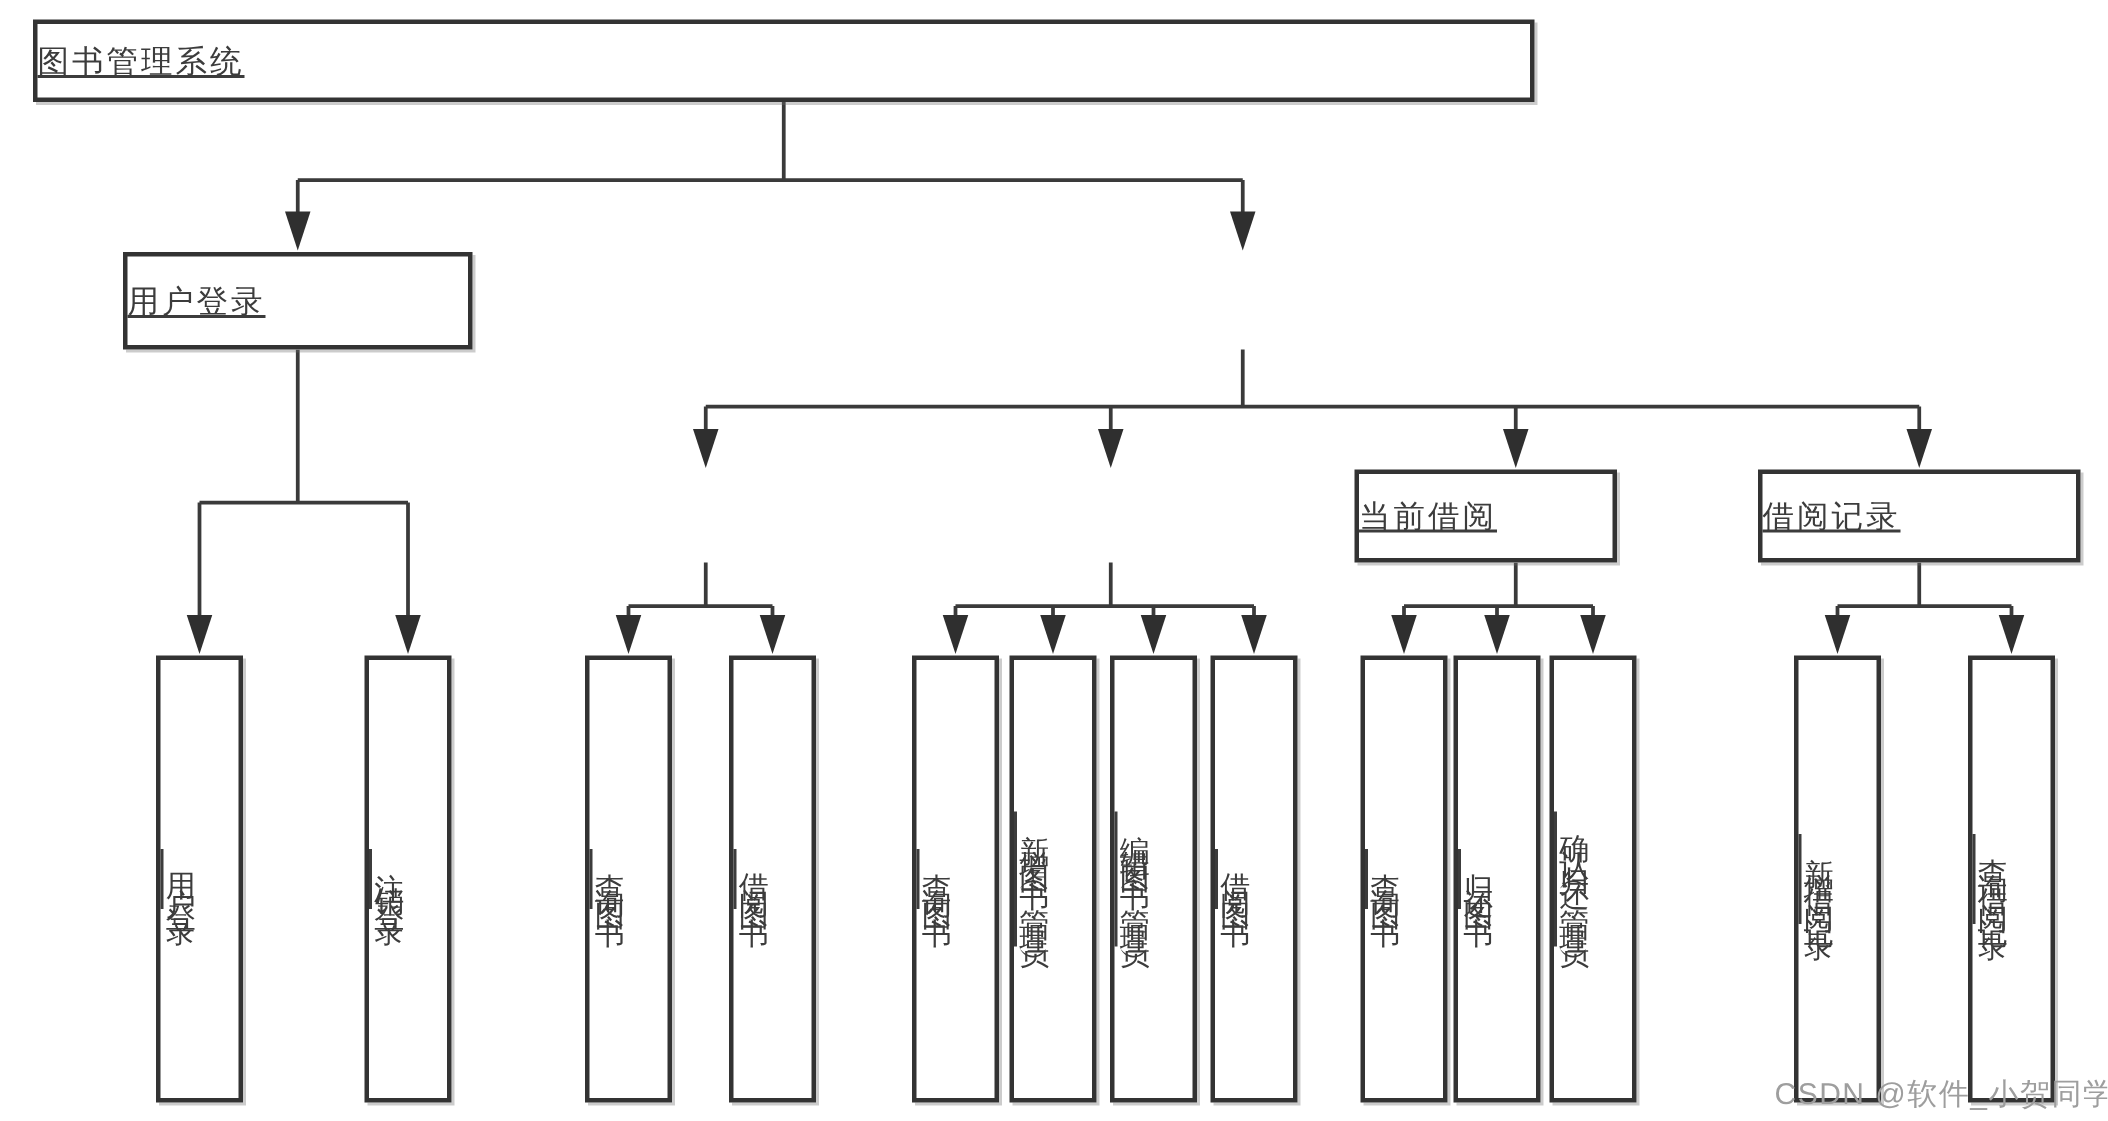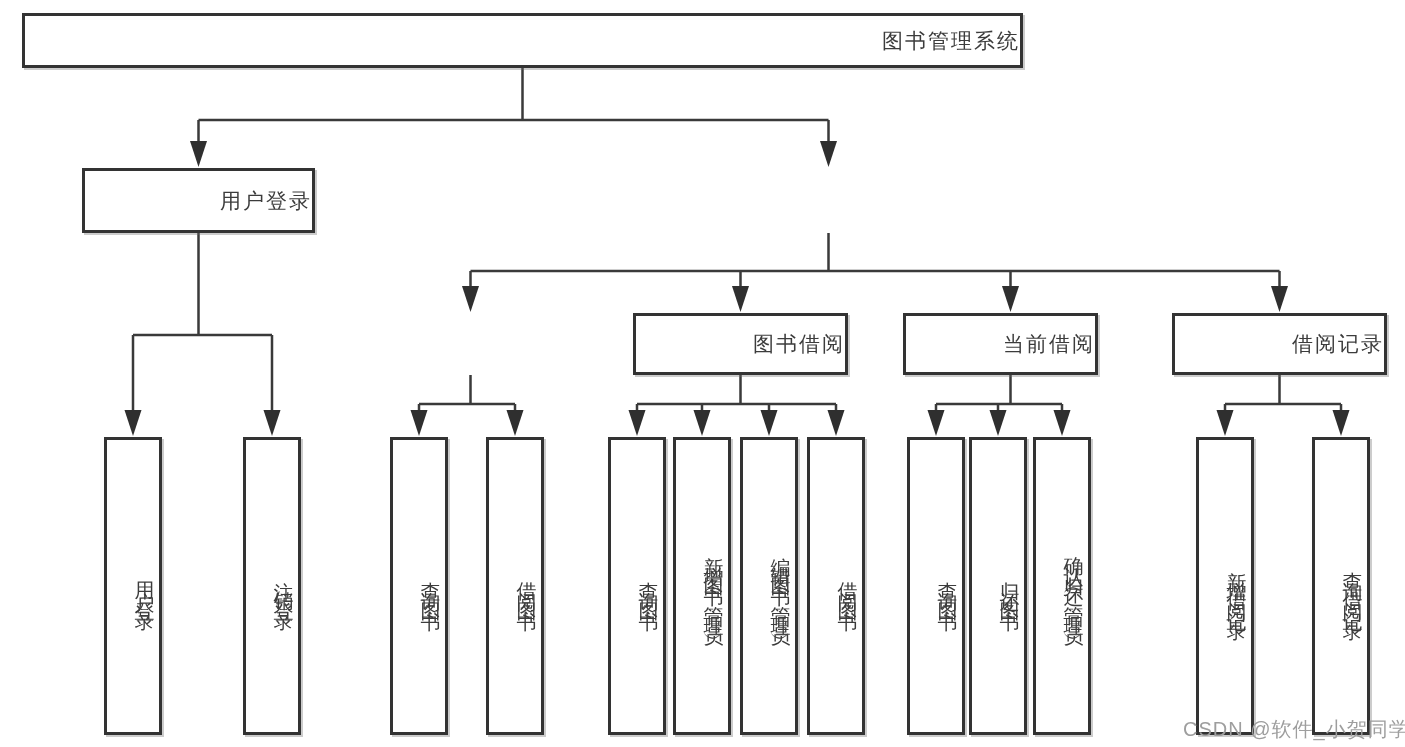--- a/index.html
+++ b/index.html
@@ -22,23 +22,24 @@
     z-index: 0;
   }
   .node {
     position: absolute;
     box-sizing: border-box;
     background: #ffffff;
     border: 3px solid #333333;
     box-shadow: 2px 2px 0 rgba(110,110,110,0.35);
     display: flex;
     align-items: center;
-    justify-content: flex-end;
+    justify-content: flex-start;
     z-index: 1;
     color: #3c3c3c;
+    text-decoration: underline;
   }
   .node .htext {
     font-size: 21px;
     letter-spacing: 2px;
     white-space: nowrap;
     color: #3c3c3c;
   }
   .node .vtext {
     writing-mode: vertical-rl;
     text-orientation: mixed;
@@ -103,24 +104,21 @@
   </svg>
 
   <div class="node" style="left:22px;top:13px;width:1001px;height:55px">
     <span class="htext">图书管理系统</span>
   </div>
 
   <div class="node" style="left:82px;top:168px;width:233px;height:65px">
     <span class="htext">用户登录</span>
   </div>
 
-  <div class="node" style="left:633px;top:313px;width:215px;height:62px">
-    <span class="htext">图书借阅</span>
-  </div>
-  <div class="node" style="left:903px;top:313px;width:195px;height:62px">
+  <div class="node" style="left:903px;top:313px;width:175px;height:62px">
     <span class="htext">当前借阅</span>
   </div>
   <div class="node" style="left:1172px;top:313px;width:215px;height:62px">
     <span class="htext">借阅记录</span>
   </div>
 
   <div class="node" style="left:104px;top:437px;width:58px;height:298px">
     <span class="vtext">用户登录</span>
   </div>
   <div class="node" style="left:243px;top:437px;width:58px;height:298px">

